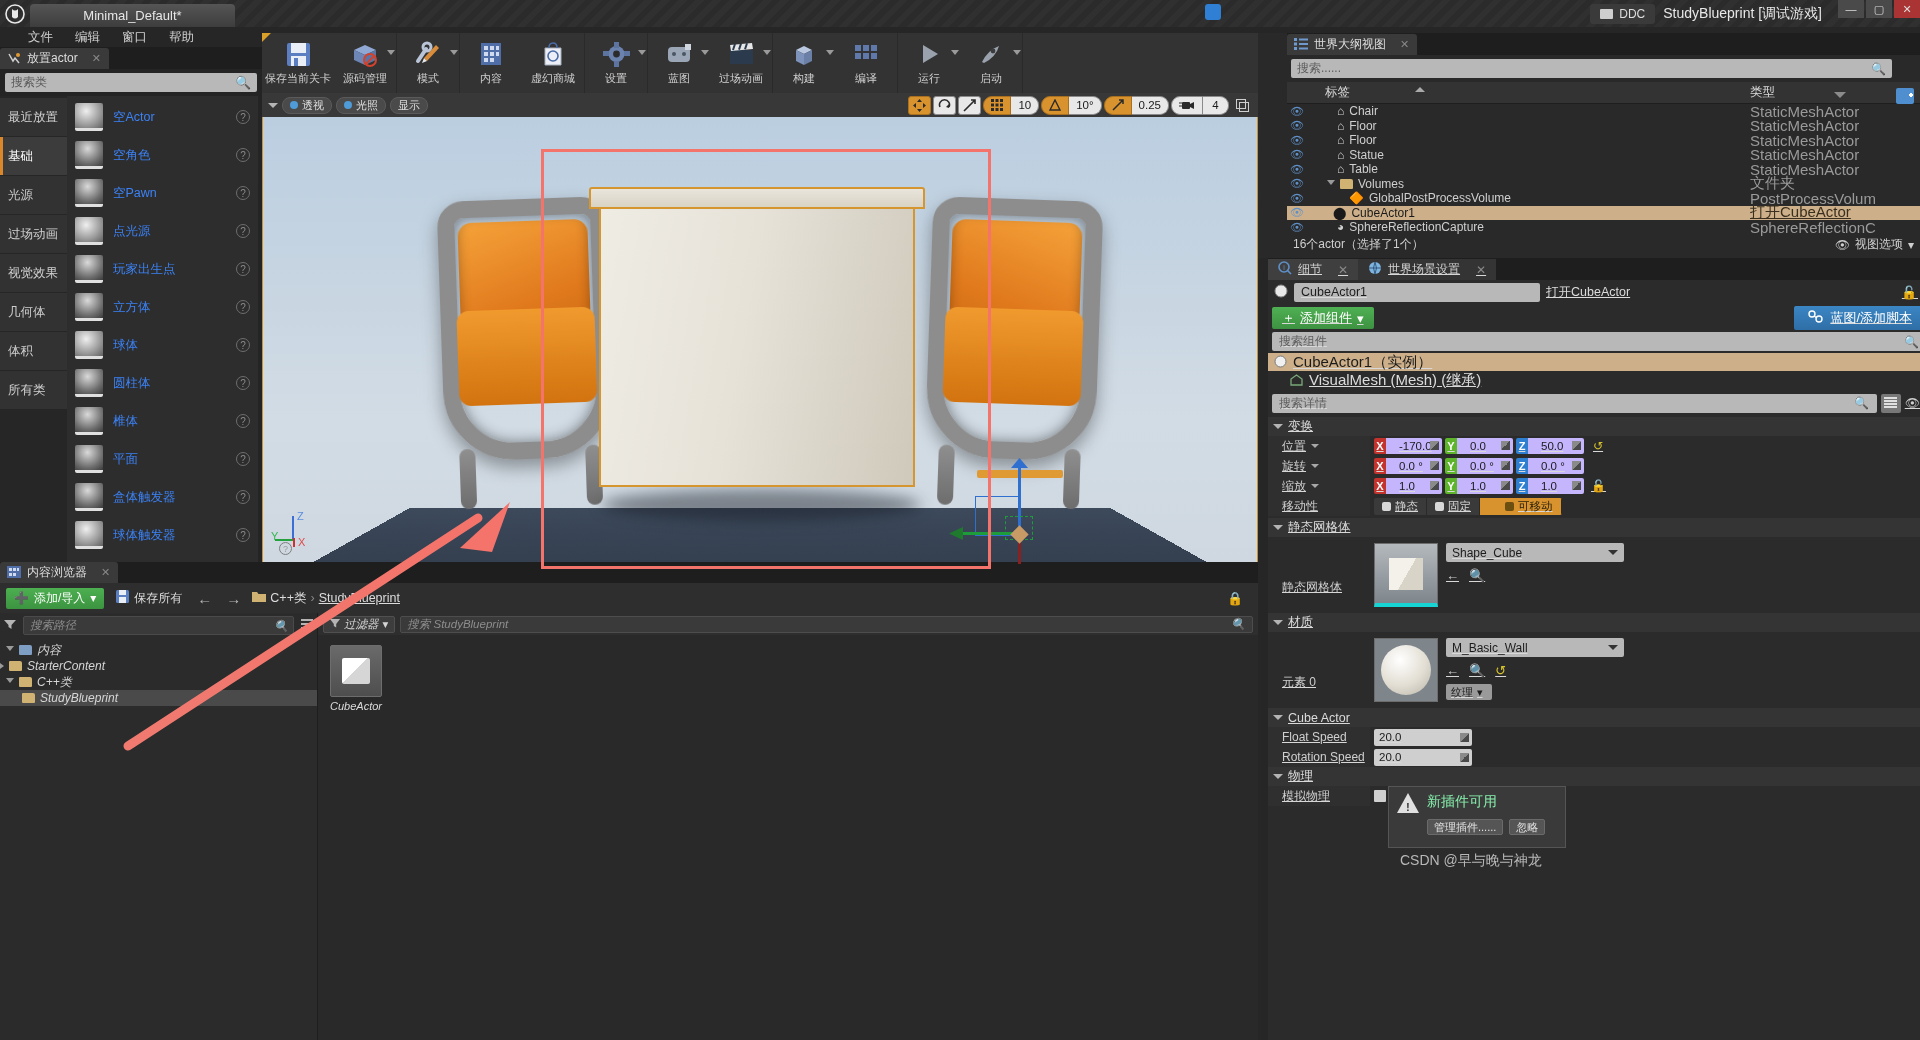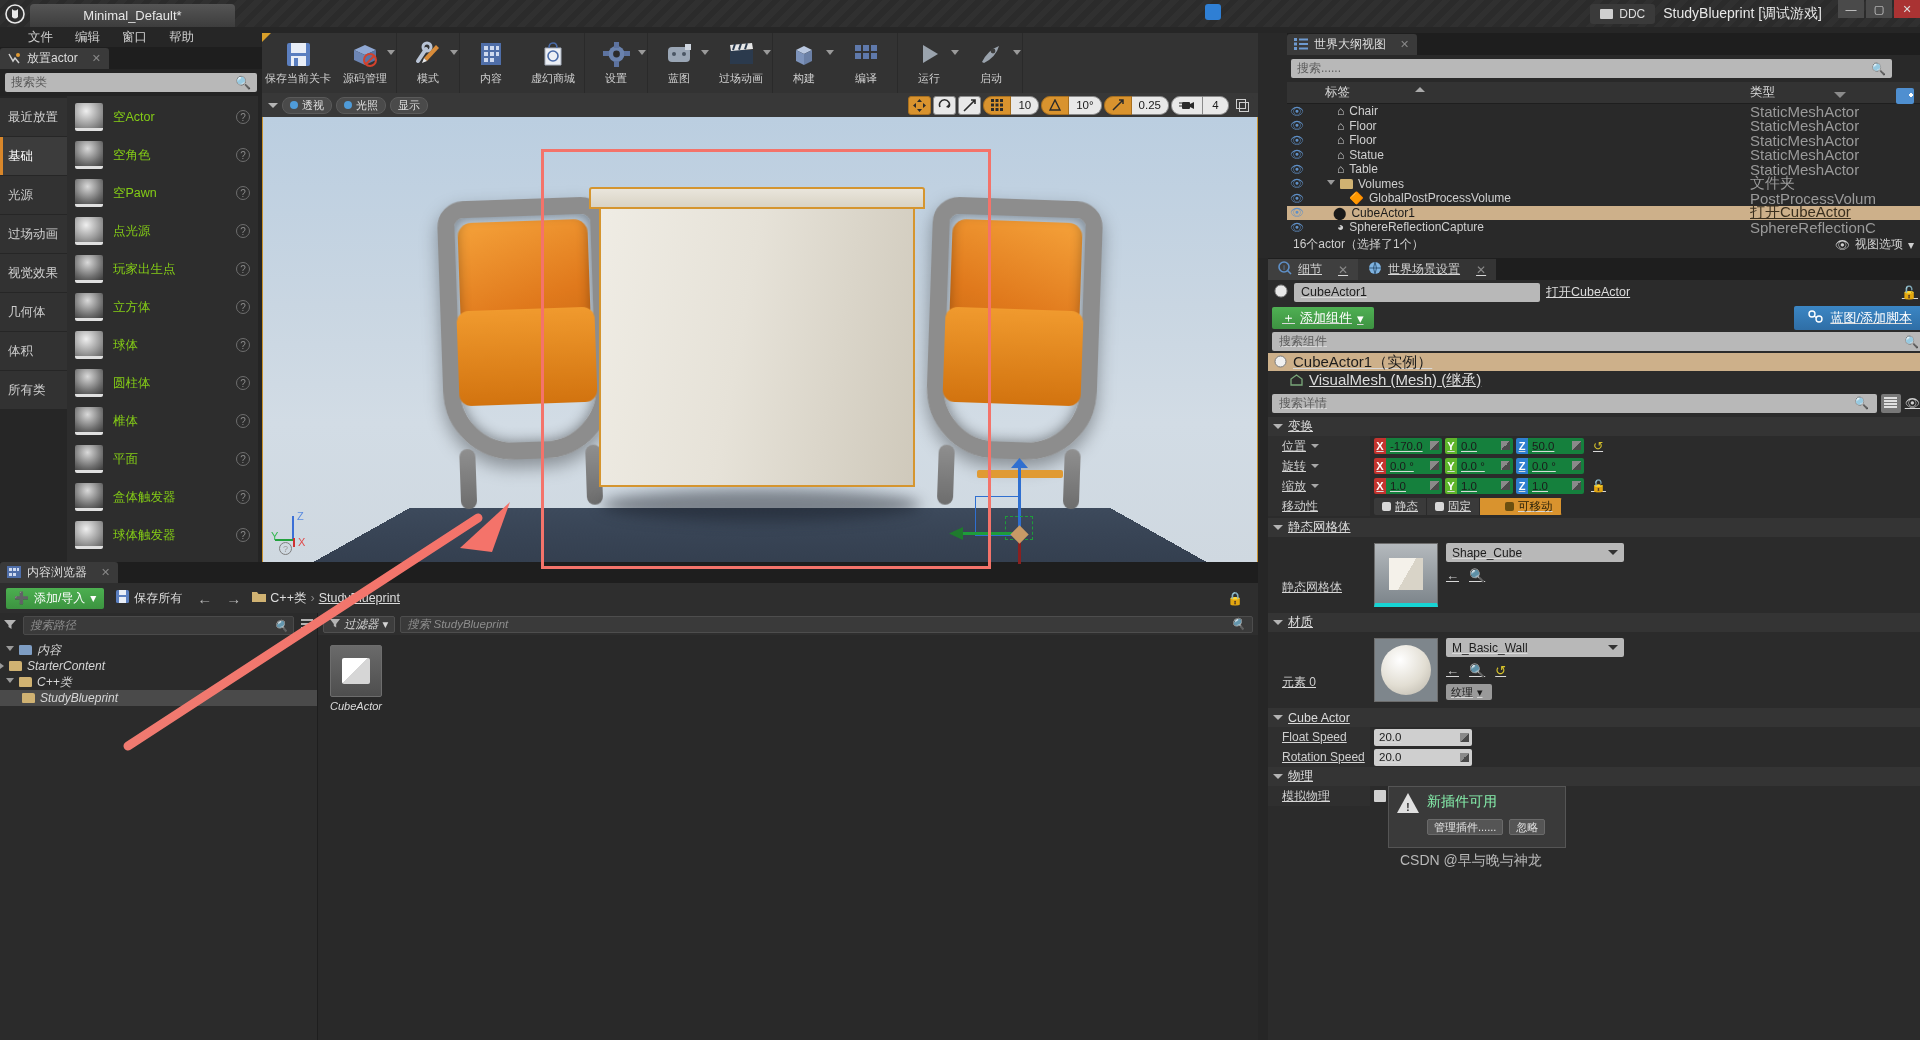--- a/index.html
+++ b/index.html
@@ -65,21 +65,21 @@
   .searchbox .mag { position: absolute; right: 5px; color: #333; font-size: 13px; }
   .cats-row { display: flex; height: 590px; }
   .cats { width: 67px; background: #262626; padding-top: 2px; }
   .cat { height: 38px; display: flex; align-items: center; padding-left: 8px; font-size: 12.5px; color: #cfcfcf; background: #323232; margin-bottom: 1px; }
   .cat.sel { background: #3c3c3c; border-left: 3px solid #d9872a; padding-left: 5px; color: #fff; }
   .actors { flex: 1; background: #2d2d2d; margin: 0 4px 0 0; padding: 2px 0; overflow: hidden; }
   .actor-item { height: 38px; display: flex; align-items: center; gap: 10px; padding: 0 8px; }
   .thumb { width: 28px; height: 28px; border-radius: 2px; border-bottom: 3px solid #e0e0e0;
            background: radial-gradient(circle at 40% 32%, #efefef, #9a9a9a 60%, #5f5f5f); }
   .thumb.dark { background: radial-gradient(circle at 45% 30%, #d9d9d9, #6c6c6c 65%, #3a3a3a); }
-  .actor-label { font-size: 12.5px; color: #84cc16; flex: 1; }
+  .actor-label { font-size: 12.5px; color: #3b82f6; flex: 1; }
   .qmark { width: 14px; height: 14px; border-radius: 50%; border: 1px solid #6e6e6e; color: #8a8a8a;
            font-size: 10px; display: flex; align-items: center; justify-content: center; }
 
   
   .toolbar { position: absolute; left: 262px; top: 33px; width: 996px; height: 60px; background: #333; display: flex; align-items: stretch; }
   .tb-group { display: flex; align-items: stretch; border-right: 1px solid #2a2a2a; }
   .tb-item { width: 62px; display: flex; flex-direction: column; align-items: center; justify-content: flex-start; padding-top: 6px; position: relative; }
   .tb-item.wide { width: 72px; }
   .tb-ico { width: 30px; height: 30px; display: flex; align-items: center; justify-content: center; }
   .tb-lab { font-size: 11px; color: #cfcfcf; margin-top: 2px; white-space: nowrap; }
@@ -229,22 +229,22 @@
   .sect-head .tri2 { width: 0; height: 0; border-left: 5px solid transparent; border-right: 5px solid transparent; border-top: 5px solid #b4b4b4; }
   .prop-row { height: 20px; display: flex; align-items: center; font-size: 12px; }
   .prop-label { width: 102px; padding-left: 14px; color: #cfcfcf; display: flex; align-items: center; gap: 5px; background: #2f2f2f; height: 20px; }
   .prop-label .dd { width: 0; height: 0; border-left: 4px solid transparent; border-right: 4px solid transparent; border-top: 4px solid #a8a8a8; }
   .prop-val { flex: 1; display: flex; align-items: center; gap: 3px; padding-left: 4px; }
   .axis { display: flex; align-items: center; height: 16px; border-radius: 2px; overflow: hidden; }
   .axis .tag { width: 12px; text-align: center; font-size: 11px; color: #fff; font-weight: bold; height: 16px; line-height: 16px; }
   .axis .tag.x { background: #c3332e; }
   .axis .tag.y { background: #5eb52b; }
   .axis .tag.z { background: #2f7fd0; }
-  .axis .inp { width: 56px; height: 16px; background: #15803d; color: #1b1b1b; font-size: 11.5px; display: flex; align-items: center;
-               padding-left: 4px; position: relative; }
+  .axis .inp { width: 56px; height: 16px; background: #c4b5fd; color: #1b1b1b; font-size: 11.5px; display: flex; align-items: center;
+               padding-left: 13px; position: relative; }
   .axis .inp .sl { position: absolute; right: 3px; top: 3px; width: 9px; height: 9px;
                    background: linear-gradient(135deg, #8a8a8a 0 50%, #4a4a4a 50% 100%); }
   .reset { color: #d6c22a; font-size: 12px; margin-left: 6px; }
   .mob-group { display: flex; height: 17px; border-radius: 2px; overflow: hidden; }
   .mob { display: flex; align-items: center; gap: 4px; padding: 0 8px; background: #3a3a3a; font-size: 11.5px; color: #d6d6d6; border-right: 1px solid #2a2a2a; }
   .mob.on { background: #d9932e; color: #2a2209; padding-left: 25px; }
   .mob .sw { width: 9px; height: 9px; background: #d8d8d8; border-radius: 2px; }
   .mesh-row { display: flex; padding: 6px 0; }
   .mesh-thumb { width: 64px; height: 64px; background: linear-gradient(#b4b9bd,#7e868c); border: 1px solid #6d6d6d; border-bottom: 4px solid #17d4d4;
                 display: flex; align-items: center; justify-content: center; }

